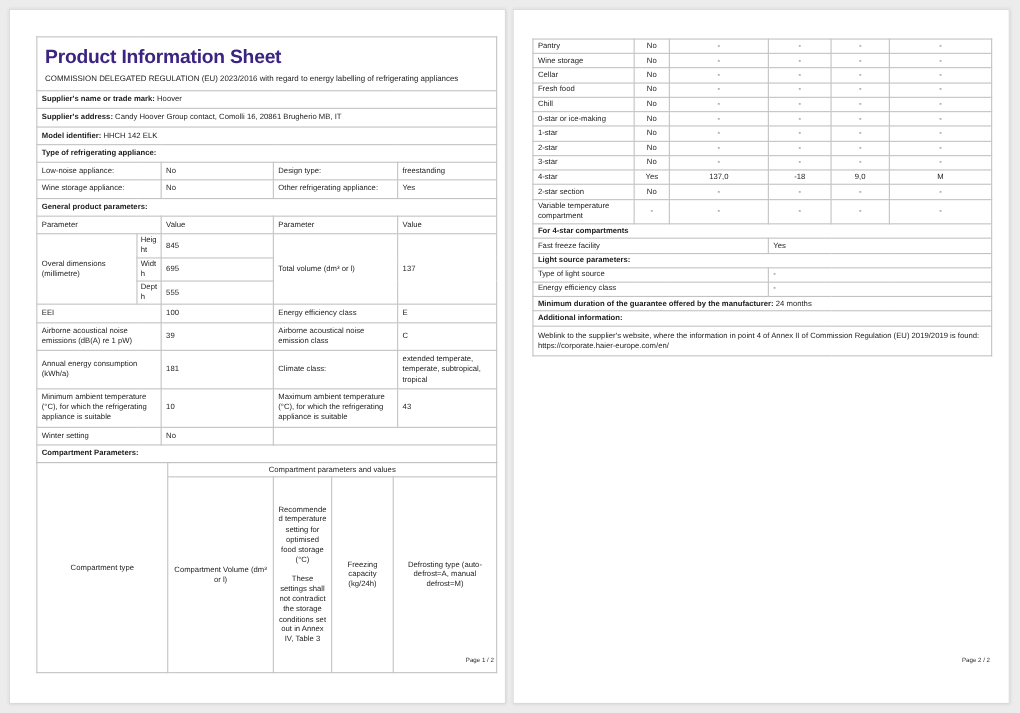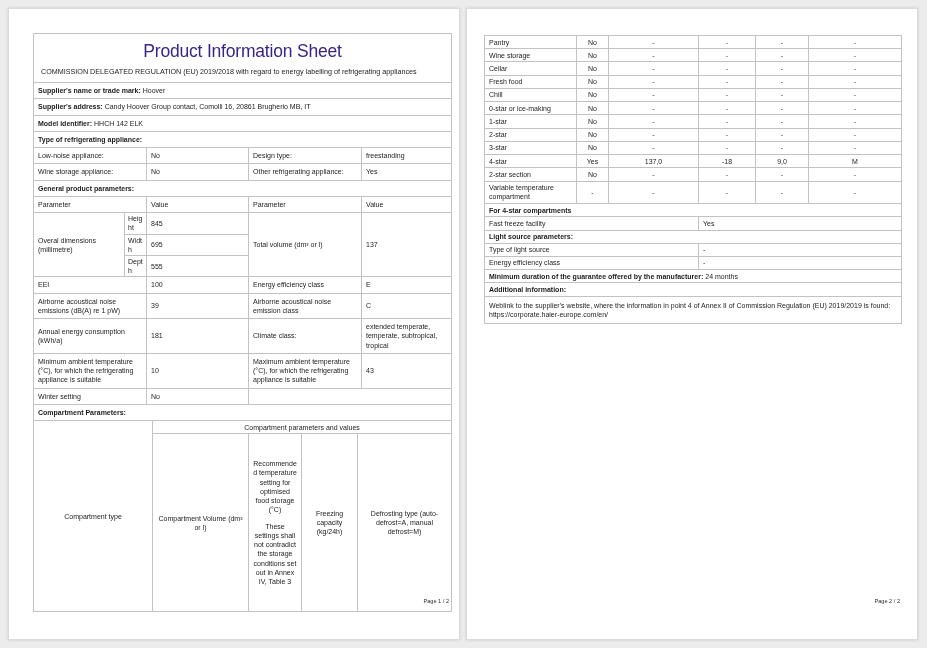--- a/index.html
+++ b/index.html
@@ -24,21 +24,21 @@
   table + table { margin-top:-1px; }
   td {
     border:1px solid #c2c2c2;
     font-size:7px; line-height:1.32;
     padding:3px 4px; vertical-align:middle;
     word-wrap:break-word;
   }
   .b { font-weight:bold; }
   .sechdr { font-weight:bold; }
   .title-cell { padding:6px 7px 5px 7px; }
-  .doc-title { font-size:17.5px; font-weight:normal; color:#3b2482; letter-spacing:-0.2px;text-align:center; }
+  .doc-title { font-size:17.5px; font-weight:bold; color:#3b2482; letter-spacing:-0.2px; }
   .doc-sub { font-size:7.2px; margin-top:4px; line-height:1.4; }
   td.sub { padding:1px 3px; }
   td.dimval { padding:1px 4px; }
   .dims td { }
   .ctr { text-align:center; }
   .comp-span-hdr { text-align:center; padding:1.5px 4px; }
   .comp-big td { height:178px; text-align:center; vertical-align:middle; }
   .comp-big .p2 { margin-top:7px; }
   .p2-table td { padding:1.5px 4px; }
   .footer {
@@ -60,21 +60,21 @@
           <col style="width:91px">
           <col style="width:22px">
           <col style="width:102px">
           <col style="width:113px">
           <col style="width:90px">
         </colgroup>
       <tbody>
           <tr>
         <td colspan="5" class="title-cell">
           <div class="doc-title">Product Information Sheet</div>
-          <div class="doc-sub">COMMISSION DELEGATED REGULATION (EU) 2019/2018 with regard to energy labelling of refrigerating appliances</div>
+          <div class="doc-sub">COMMISSION DELEGATED REGULATION (EU) 2023/2016 with regard to energy labelling of refrigerating appliances</div>
         </td>
       </tr>
       <tr>
         <td colspan="5">
           <span class="b">Supplier's name or trade mark:</span>
           <span>Hoover</span>
         </td>
       </tr>
       <tr>
         <td colspan="5">

